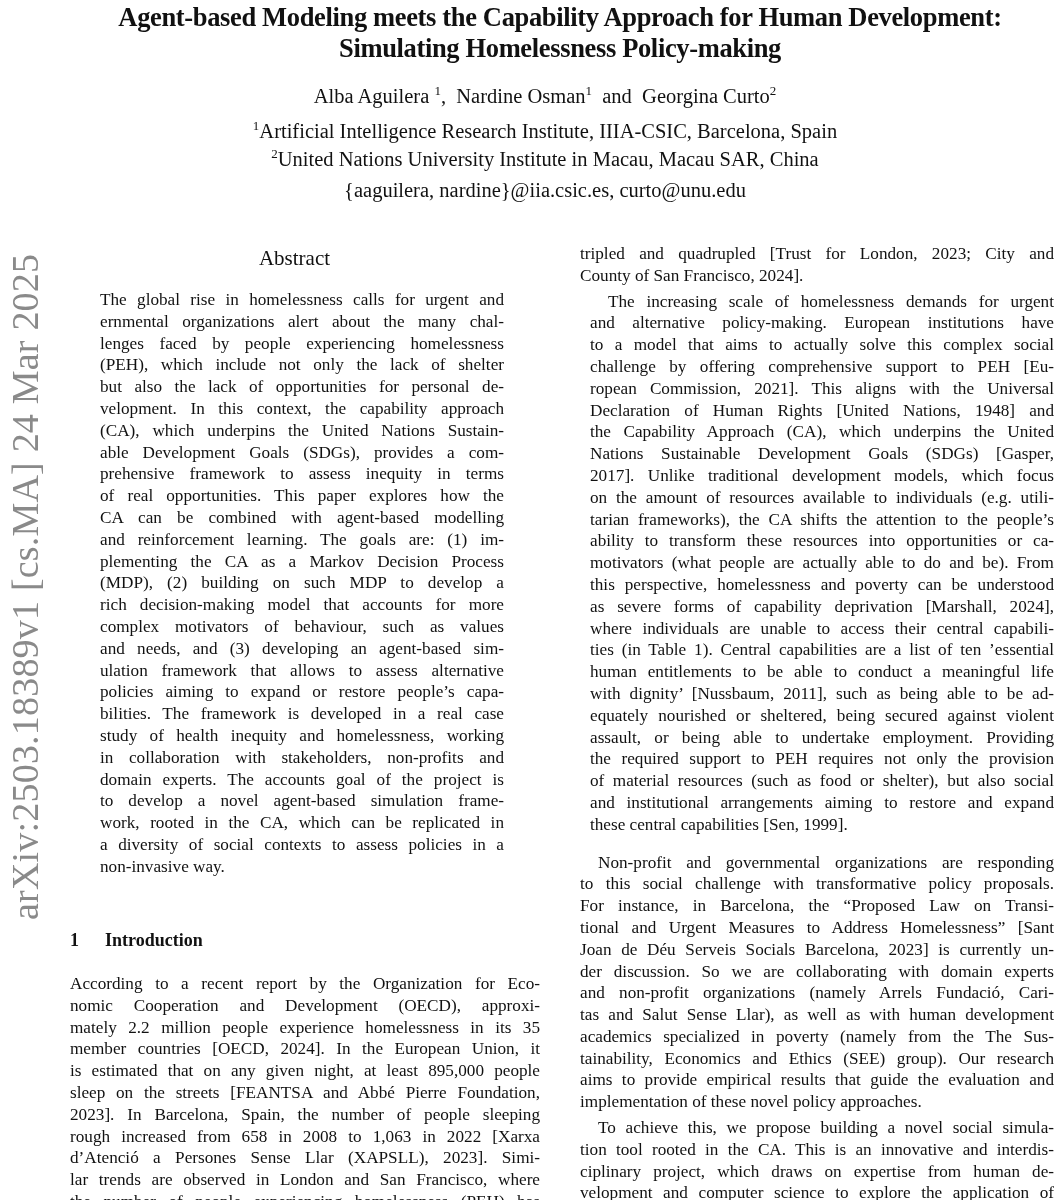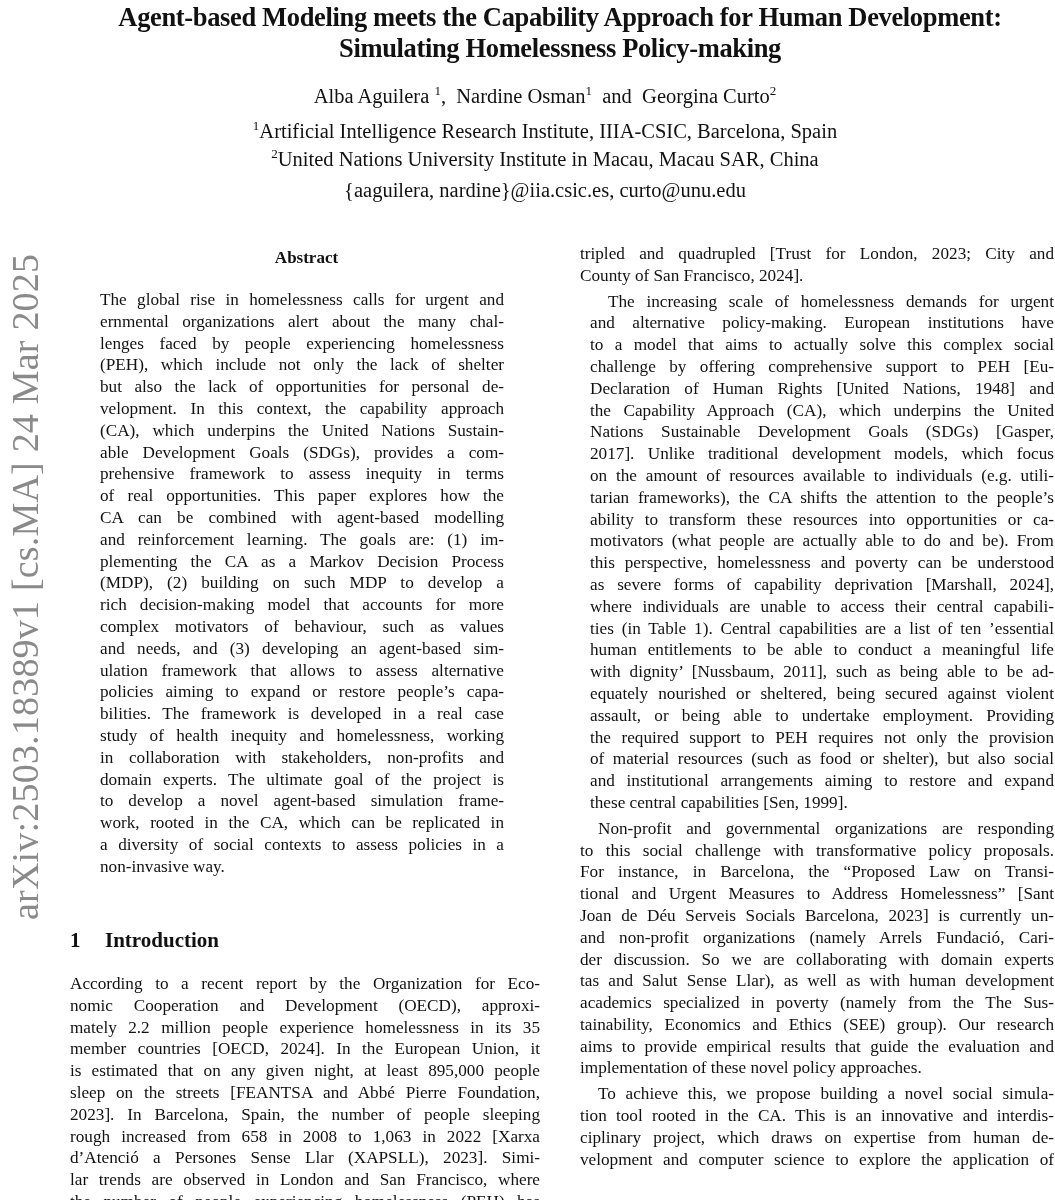--- a/index.html
+++ b/index.html
@@ -24,35 +24,35 @@
     position: absolute; left: 0; width: 1090px;
     text-align: center; font-size: 20.5px; line-height: 24px; white-space: nowrap;
   }
   .arxiv {
     position: absolute; left: 3px; top: 920px;
     transform-origin: 0 0; transform: rotate(-90deg);
     font-family: "Liberation Serif", serif; font-size: 38px; color: #8a8a8a;
     white-space: nowrap; line-height: 44px; letter-spacing: 0.2px;
   }
   .abstract-heading {
-    position: absolute; left: 104px; width: 405px; top: 245px;
-    text-align: center; font-weight: bold; font-size: 17px; line-height: 26px;
+    position: absolute; left: 92px; width: 405px; top: 245px;
+    text-align: center; font-weight: normal; font-size: 21px; line-height: 26px;
   }
   .col {
     position: absolute; font-size: 17.2px; line-height: 21.8px;
   }
   .col .ln {
     display: block; white-space: nowrap; text-align: justify; text-align-last: justify;
     height: 21.8px;
   }
   .col .ln.last { text-align-last: left; }
   .col .ln.indent { text-indent: 18px; }
   .abstract { left: 100px; width: 404px; top: 289px; }
   .intro-heading {
-    position: absolute; left: 70px; top: 927px; font-weight: bold; font-size: 21px; line-height: 26px;
+    position: absolute; left: 70px; top: 927px; font-weight: bold; font-size: 18px; line-height: 26px;
     white-space: nowrap;
   }
   .intro-heading .num { display: inline-block; width: 35px; }
   .intro { left: 70px; width: 470px; top: 973px; }
   .right { left: 580px; width: 474px; top: 243px; }
 </style>
 </head>
 <body>
 
 <h1 class="title">
@@ -95,21 +95,21 @@
     <span class="ln">plementing the CA as a Markov Decision Process</span>
     <span class="ln">(MDP), (2) building on such MDP to develop a</span>
     <span class="ln">rich decision-making model that accounts for more</span>
     <span class="ln">complex motivators of behaviour, such as values</span>
     <span class="ln">and needs, and (3) developing an agent-based sim-</span>
     <span class="ln">ulation framework that allows to assess alternative</span>
     <span class="ln">policies aiming to expand or restore people’s capa-</span>
     <span class="ln">bilities. The framework is developed in a real case</span>
     <span class="ln">study of health inequity and homelessness, working</span>
     <span class="ln">in collaboration with stakeholders, non-profits and</span>
-    <span class="ln">domain experts. The ultimate goal of the project is</span>
+    <span class="ln">domain experts. The accounts goal of the project is</span>
     <span class="ln">to develop a novel agent-based simulation frame-</span>
     <span class="ln">work, rooted in the CA, which can be replicated in</span>
     <span class="ln">a diversity of social contexts to assess policies in a</span>
     <span class="ln last">non-invasive way.</span>
   </div>
 
 <div class="intro-heading">
   <span class="num">1</span><span>Introduction</span>
 </div>
 <div class="col intro" id="intro-left">
@@ -128,20 +128,21 @@
 <div class="col right" id="intro-right">
     <div>
       <span class="ln">tripled and quadrupled [Trust for London, 2023; City and</span>
       <span class="ln last">County of San Francisco, 2024].</span>
     </div>
     <div style="margin-top: 4px; margin-left: 10px;">
       <span class="ln indent">The increasing scale of homelessness demands for urgent</span>
       <span class="ln">and alternative policy-making.  European institutions have</span>
       <span class="ln">to a model that aims to actually solve this complex social</span>
       <span class="ln">challenge by offering comprehensive support to PEH [Eu-</span>
+      <span class="ln">ropean Commission, 2021].  This aligns with the Universal</span>
       <span class="ln">Declaration of Human Rights [United Nations, 1948] and</span>
       <span class="ln">the Capability Approach (CA), which underpins the United</span>
       <span class="ln">Nations Sustainable Development Goals (SDGs) [Gasper,</span>
       <span class="ln">2017].  Unlike traditional development models, which focus</span>
       <span class="ln">on the amount of resources available to individuals (e.g. utili-</span>
       <span class="ln">tarian frameworks), the CA shifts the attention to the people’s</span>
       <span class="ln">ability to transform these resources into opportunities or ca-</span>
       <span class="ln">motivators (what people are actually able to do and be). From</span>
       <span class="ln">this perspective, homelessness and poverty can be understood</span>
       <span class="ln">as severe forms of capability deprivation [Marshall, 2024],</span>
@@ -149,28 +150,28 @@
       <span class="ln">ties (in Table 1). Central capabilities are a list of ten ’essential</span>
       <span class="ln">human entitlements to be able to conduct a meaningful life</span>
       <span class="ln">with dignity’ [Nussbaum, 2011], such as being able to be ad-</span>
       <span class="ln">equately nourished or sheltered, being secured against violent</span>
       <span class="ln">assault, or being able to undertake employment.  Providing</span>
       <span class="ln">the required support to PEH requires not only the provision</span>
       <span class="ln">of material resources (such as food or shelter), but also social</span>
       <span class="ln">and institutional arrangements aiming to restore and expand</span>
       <span class="ln last">these central capabilities [Sen, 1999].</span>
     </div>
-    <div style="margin-top: 4px;">
+    <div style="margin-top: 16px;">
       <span class="ln indent">Non-profit and governmental organizations are responding</span>
       <span class="ln">to this social challenge with transformative policy proposals.</span>
       <span class="ln">For instance, in Barcelona, the “Proposed Law on Transi-</span>
       <span class="ln">tional and Urgent Measures to Address Homelessness”  [Sant</span>
       <span class="ln">Joan de Déu Serveis Socials Barcelona, 2023] is currently un-</span>
+      <span class="ln">der discussion. So we are collaborating with domain experts</span>
       <span class="ln">and non-profit organizations (namely Arrels Fundació, Cari-</span>
-      <span class="ln">der discussion. So we are collaborating with domain experts</span>
       <span class="ln">tas and Salut Sense Llar), as well as with human development</span>
       <span class="ln">academics specialized in poverty (namely from the The Sus-</span>
       <span class="ln">tainability, Economics and Ethics (SEE) group). Our research</span>
       <span class="ln">aims to provide empirical results that guide the evaluation and</span>
       <span class="ln last">implementation of these novel policy approaches.</span>
     </div>
     <div style="margin-top: 4px;">
       <span class="ln indent">To achieve this, we propose building a novel social simula-</span>
       <span class="ln">tion tool rooted in the CA. This is an innovative and interdis-</span>
       <span class="ln">ciplinary project, which draws on expertise from human de-</span>

